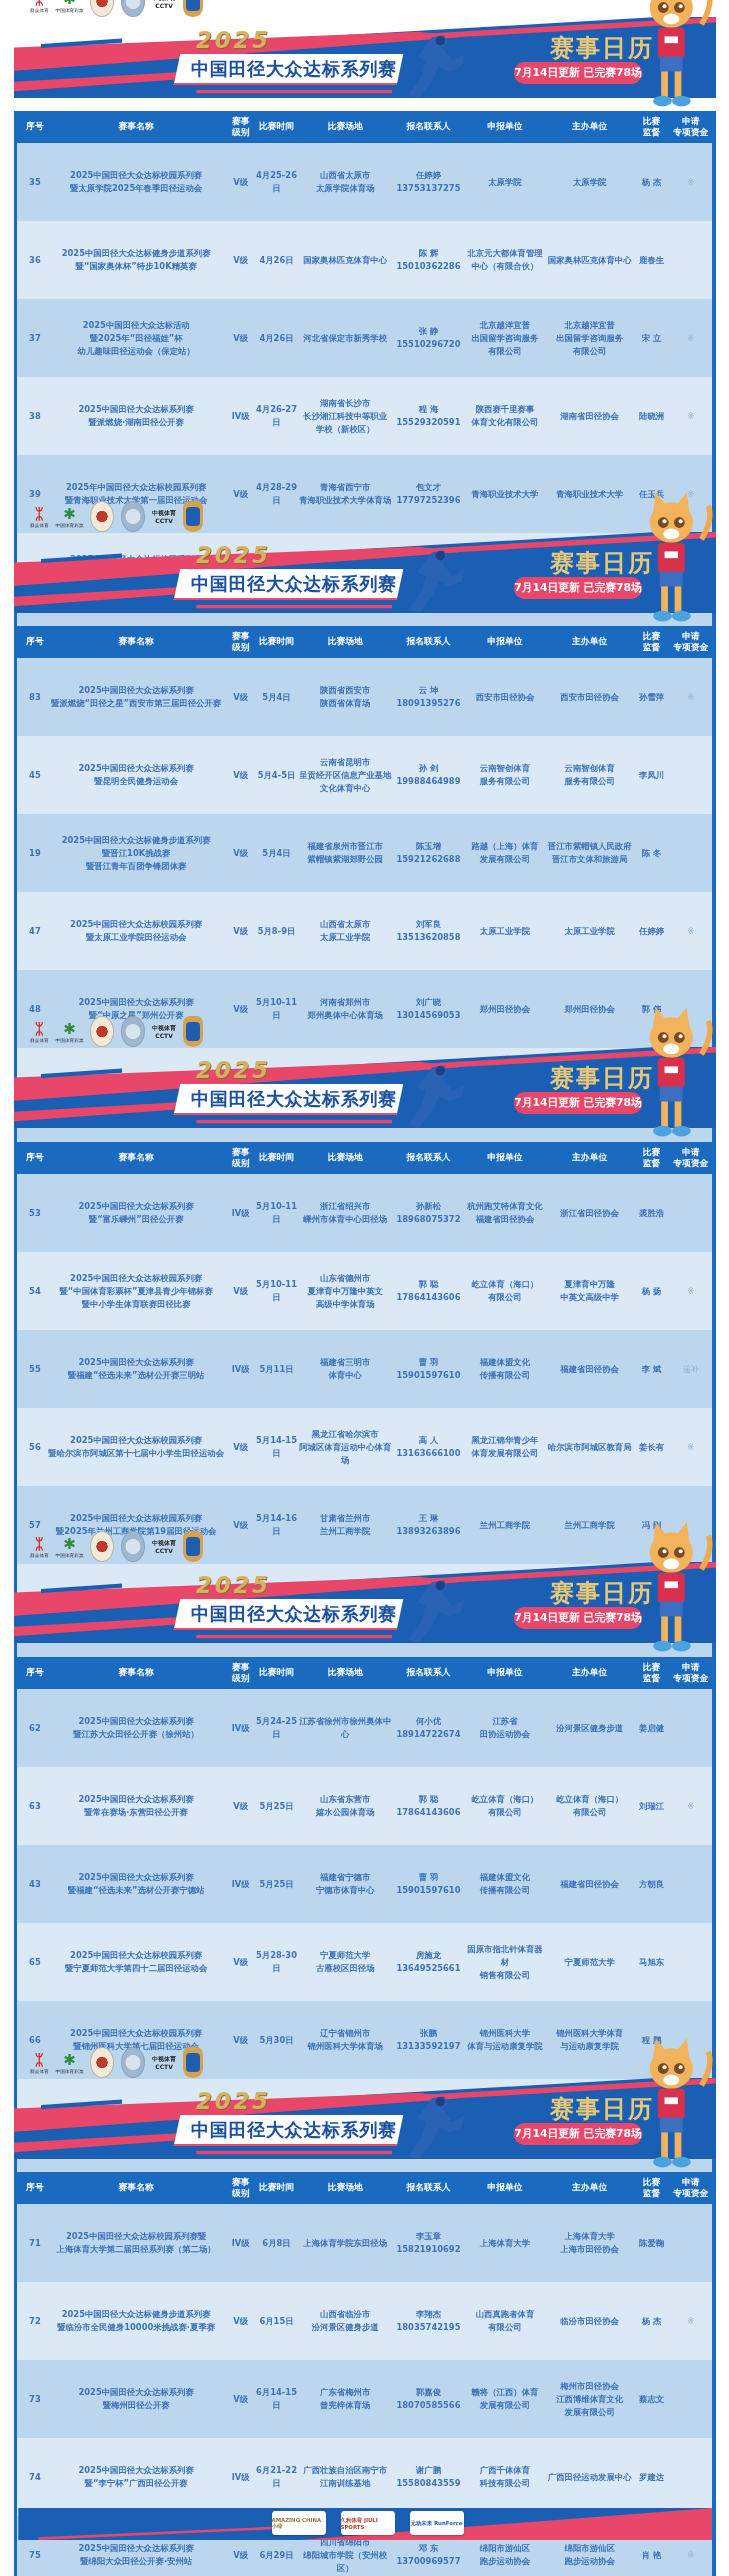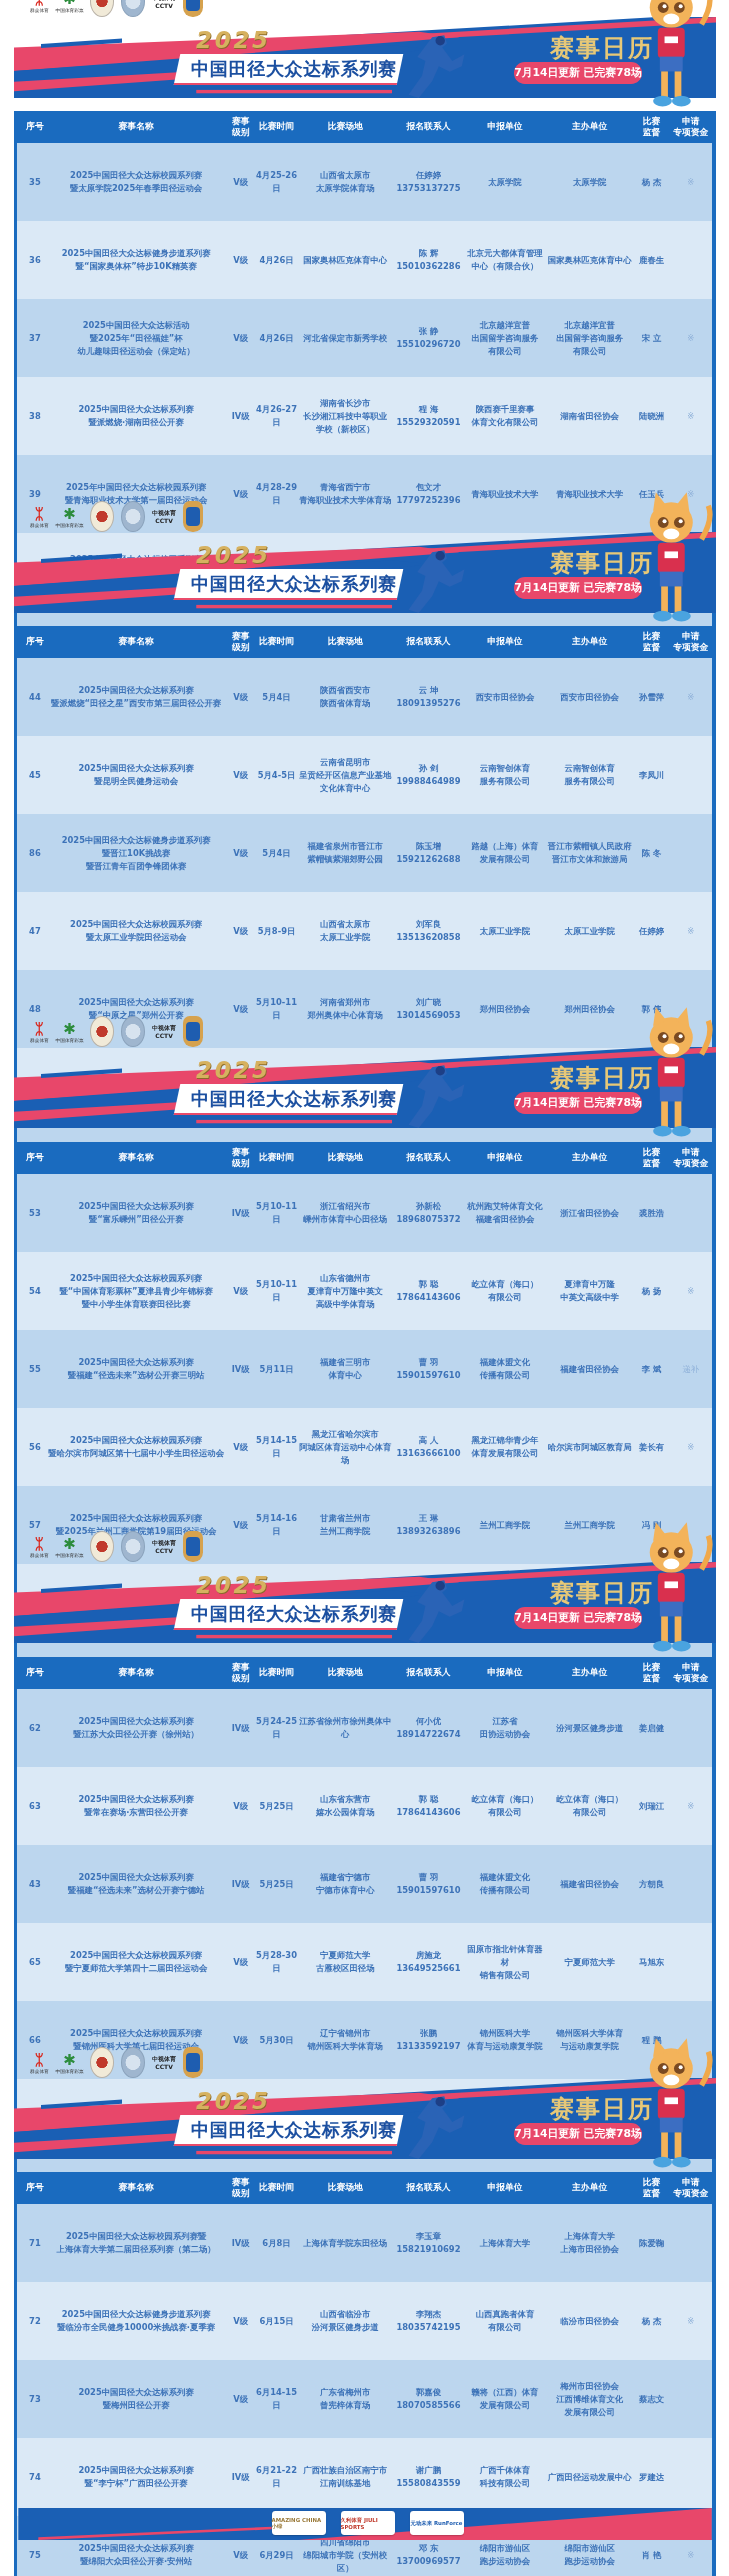--- a/index.html
+++ b/index.html
@@ -356,21 +356,21 @@
         <div class="c5" style="white-space: pre-line;">报名联系人</div>
         <div class="c6" style="white-space: pre-line;">申报单位</div>
         <div class="c7" style="white-space: pre-line;">主办单位</div>
         <div class="c8" style="white-space: pre-line;">比赛
 监督</div>
         <div class="c9" style="white-space: pre-line;">申请
 专项资金</div>
       </div>
       <div>
         <div class="row">
-          <div class="c0">44</div>
+          <div class="c0">83</div>
           <div class="c1">2025中国田径大众达标系列赛
 暨派燃烧“田径之星”西安市第三届田径公开赛</div>
           <div class="c2">V级</div>
           <div class="c3">5月4日</div>
           <div class="c4">陕西省西安市
 陕西省体育场</div>
           <div class="c5">云 坤
 18091395276</div>
           <div class="c6">西安市田径协会</div>
           <div class="c7">西安市田径协会</div>
@@ -389,21 +389,21 @@
           <div class="c5">孙 剑
 19988464989</div>
           <div class="c6">云南智创体育
 服务有限公司</div>
           <div class="c7">云南智创体育
 服务有限公司</div>
           <div class="c8">李凤川</div>
           <div class="c9"></div>
         </div>
         <div class="row">
-          <div class="c0">86</div>
+          <div class="c0">19</div>
           <div class="c1">2025中国田径大众达标健身步道系列赛
 暨晋江10K挑战赛
 暨晋江青年百团争锋团体赛</div>
           <div class="c2">V级</div>
           <div class="c3">5月4日</div>
           <div class="c4">福建省泉州市晋江市
 紫帽镇紫湖郊野公园</div>
           <div class="c5">陈玉增
 15921262688</div>
           <div class="c6">路越（上海）体育

